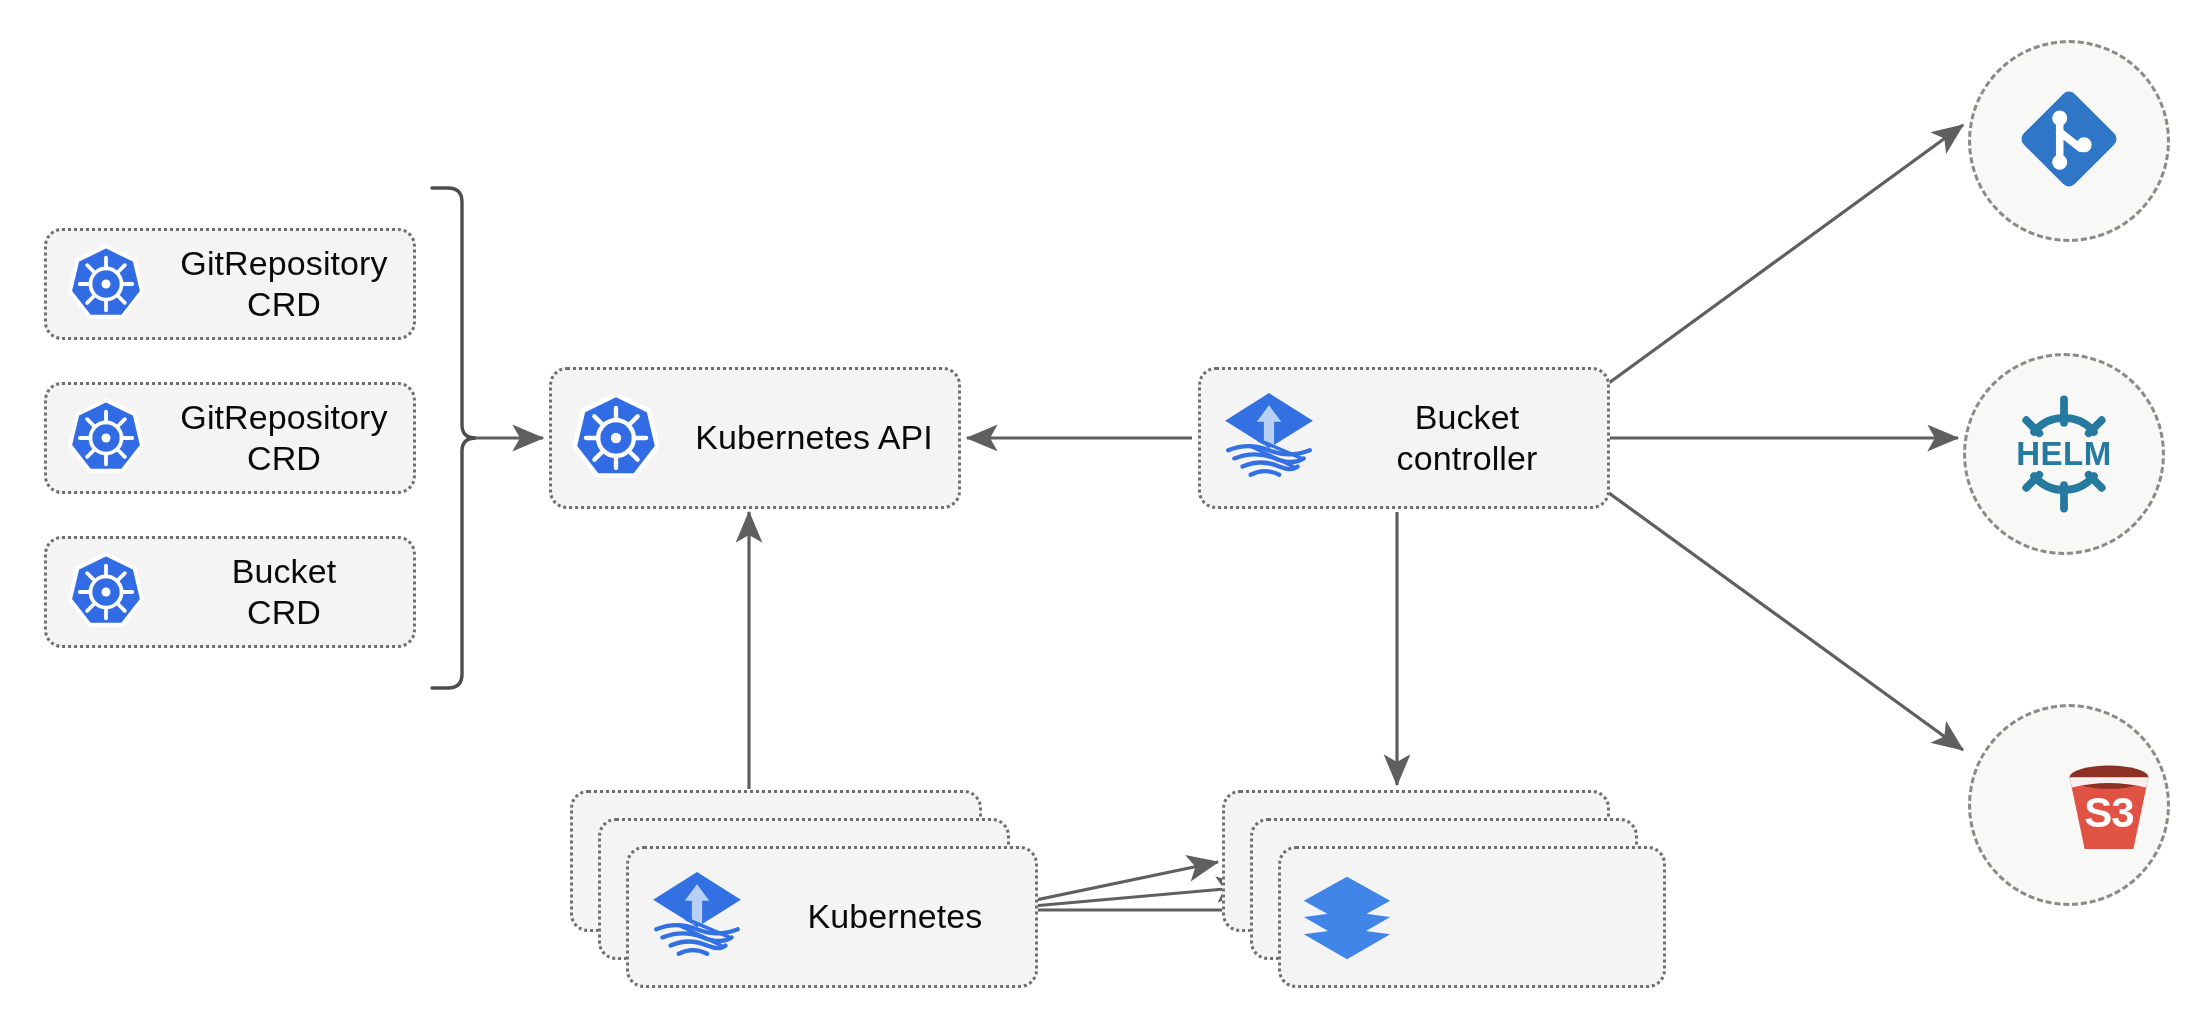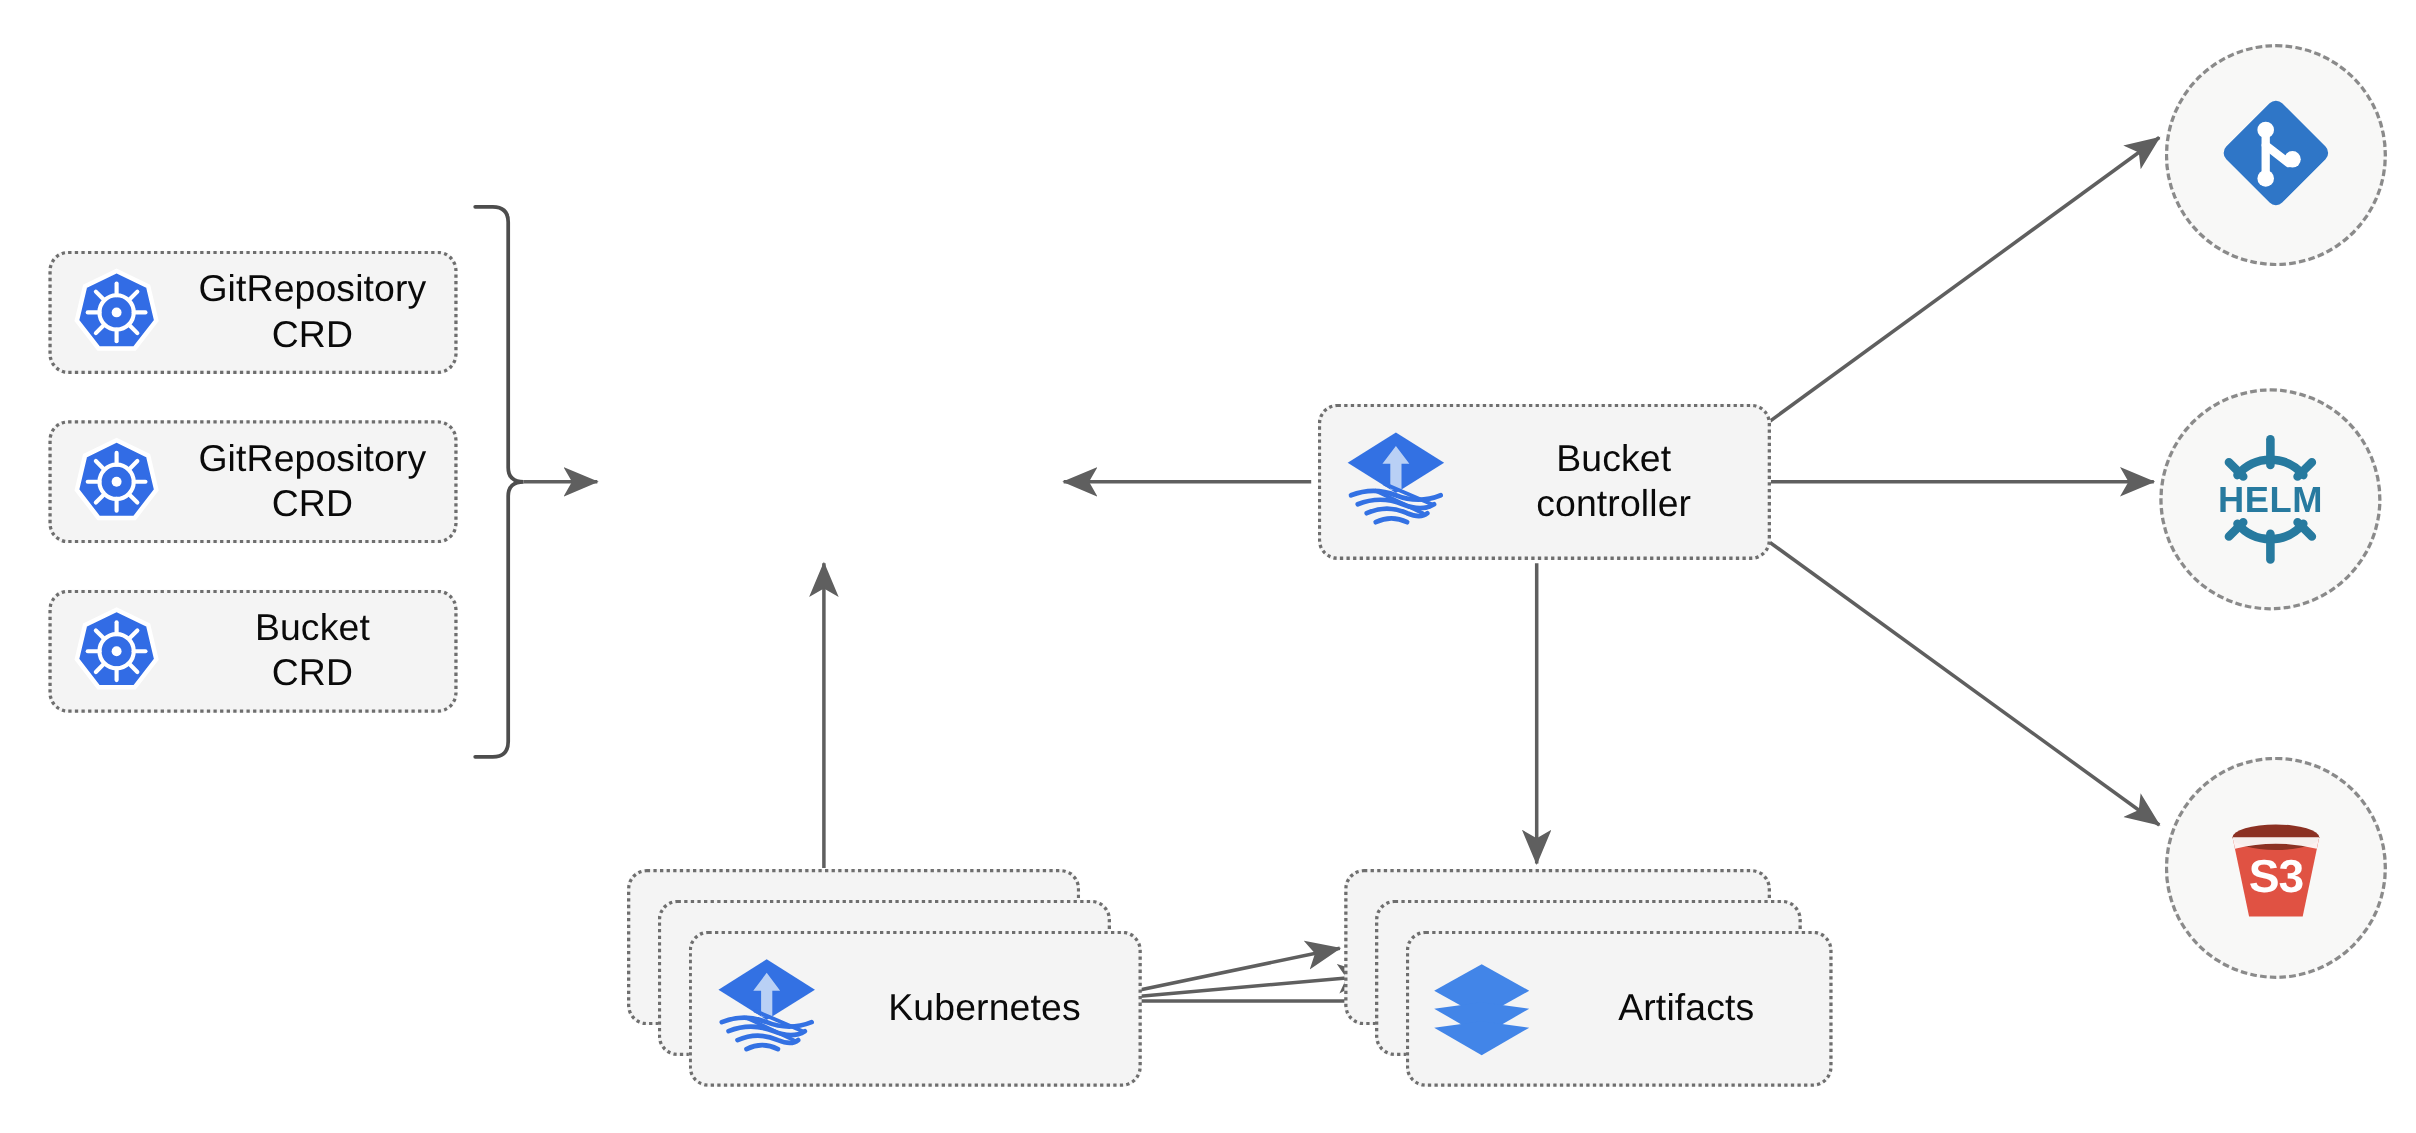--- a/index.html
+++ b/index.html
@@ -180,20 +180,40 @@
           <line x1="73" y1="27" x2="64" y2="36"></line>
           <line x1="36" y1="64" x2="27" y2="73"></line>
         </g>
         <circle cx="50" cy="50" r="5.5" fill="#ffffff"></circle>
       </svg>
     </span>
     <span class="label">Bucket
 CRD</span>
   </div>
 
+  <div class="node" style="left:549px; top:367px; width:412px; height:142px;">
+    <span class="ico" style="width:128px;">
+      <svg width="94" height="94" viewBox="0 0 100 100">
+        <polygon points="50,4 85,21 94,59 70,90 30,90 6,59 15,21" fill="#326ce5" stroke="#ffffff" stroke-width="5"></polygon>
+        <g fill="none" stroke="#ffffff" stroke-width="4.6" stroke-linecap="round">
+          <circle cx="50" cy="50" r="19"></circle>
+          <line x1="50" y1="18" x2="50" y2="31"></line>
+          <line x1="50" y1="69" x2="50" y2="82"></line>
+          <line x1="18" y1="50" x2="31" y2="50"></line>
+          <line x1="69" y1="50" x2="82" y2="50"></line>
+          <line x1="27" y1="27" x2="36" y2="36"></line>
+          <line x1="64" y1="64" x2="73" y2="73"></line>
+          <line x1="73" y1="27" x2="64" y2="36"></line>
+          <line x1="36" y1="64" x2="27" y2="73"></line>
+        </g>
+        <circle cx="50" cy="50" r="5.5" fill="#ffffff"></circle>
+      </svg>
+    </span>
+    <span class="label">Kubernetes API</span>
+  </div>
 
   <div class="node" style="left:1198px; top:367px; width:412px; height:142px;">
     <span class="ico" style="width:136px;">
       <svg width="102" height="102" viewBox="0 0 100 100">
         <polygon points="50,6 93,33 50,60 7,33" fill="#3371e3"></polygon>
         <path d="M50,18 L62,34 L55,34 L55,57 L45,57 L45,34 L38,34 Z" fill="#b9d0f5"></path>
         <g stroke="#3371e3" stroke-width="4.2" fill="none" stroke-linecap="round">
           <path d="M10,62 Q30,54 50,62 Q70,70 90,62"></path>
           <path d="M16,70 Q36,62 56,70 Q73,77 84,70"></path>
           <path d="M24,78 Q42,70 60,78 Q72,83 78,78"></path>
@@ -230,21 +250,20 @@
   <div class="ghost" style="left:1222px; top:790px; width:388px; height:142px;"></div>
   <div class="ghost" style="left:1250px; top:818px; width:388px; height:142px;"></div>
   <div class="node" style="left:1278px; top:846px; width:388px; height:142px;">
     <span class="ico" style="width:132px;">
       <svg width="96" height="96" viewBox="0 0 100 100">
         <polygon points="50,8 95,33 50,58 5,33" fill="#4285e8"></polygon>
         <polygon points="50,44 95,50 50,76 5,50" fill="#4285e8"></polygon>
         <polygon points="50,62 95,68 50,94 5,68" fill="#4285e8"></polygon>
       </svg>
     </span>
-    <span class="label">Artifacts</span>
   </div>
 
   <div class="circ" style="left:1968px; top:40px; width:202px; height:202px;">
     <span>
       <svg width="116" height="116" viewBox="0 0 100 100">
         <rect x="19" y="19" width="62" height="62" rx="7" ry="7" transform="rotate(45 50 50)" fill="#2f76c7"></rect>
         <g stroke="#ffffff" stroke-width="6.5" fill="none" stroke-linecap="round">
           <line x1="42" y1="34" x2="42" y2="68"></line>
           <path d="M42,44 L60,58"></path>
         </g>
@@ -270,21 +289,21 @@
         </g>
       </svg>
       <span style="position:absolute; left:0; top:0; width:130px; height:130px;
                    display:flex; align-items:center; justify-content:center;
                    font-size:33px; font-weight:bold; color:#277a9f;
                    letter-spacing:0.5px; text-shadow:0 0 5px #f8f8f7, 0 0 5px #f8f8f7,
                    0 0 4px #f8f8f7, 0 0 3px #f8f8f7;">HELM</span>
     </span>
   </div>
 
-  <div class="circ" style="left:1968px; top:688px; width:202px; height:202px;">
+  <div class="circ" style="left:1968px; top:704px; width:202px; height:202px;justify-content:flex-end;">
     <span style="position:relative; display:block; width:116px; height:116px;">
       <svg width="116" height="116" viewBox="0 0 100 100">
         <path d="M16,26 L84,26 L71,88 L29,88 Z" fill="#e05243"></path>
         <ellipse cx="50" cy="26" rx="34" ry="10" fill="#8c3123"></ellipse>
         <path d="M16,26 L84,26 L82,35 Q50,27 18,35 Z" fill="#ffffff" opacity="0.92"></path>
       </svg>
       <span style="position:absolute; left:0; top:0; width:116px; height:116px;
                    display:flex; align-items:center; justify-content:center;
                    padding-top:16px; box-sizing:border-box;
                    font-size:42px; font-weight:bold; color:#ffffff;

